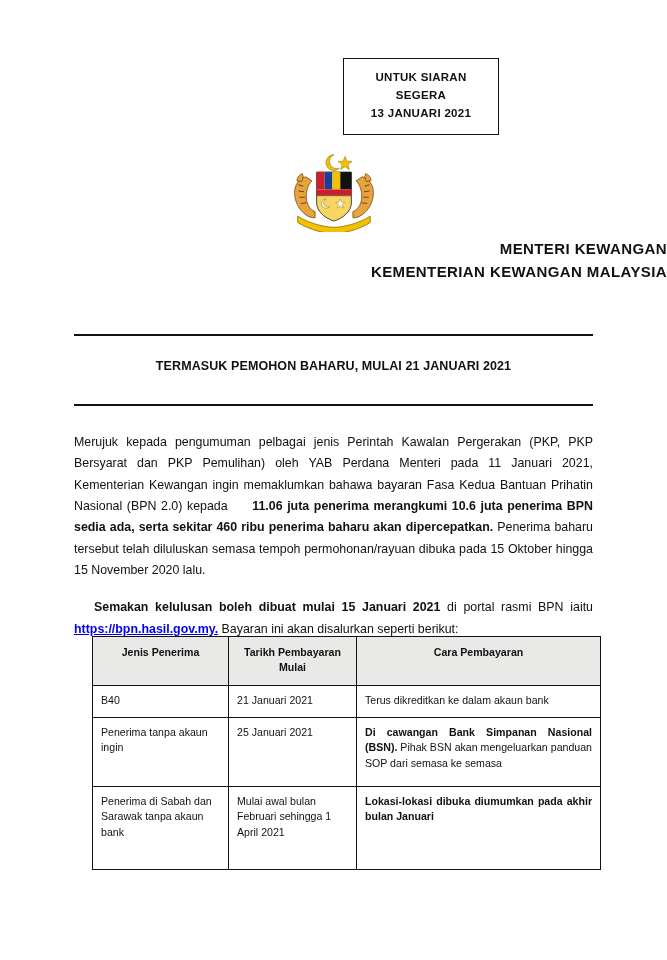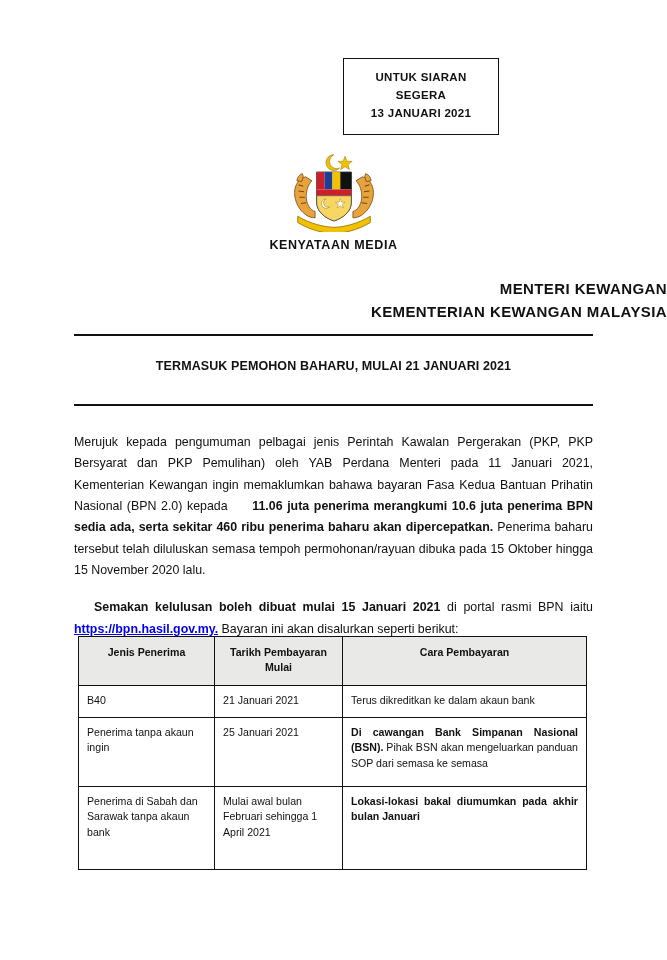--- a/index.html
+++ b/index.html
@@ -113,21 +113,21 @@
   .body-text b { font-weight: bold; margin-left: 20px; }
   .lnk {
     font-weight: bold;
     text-decoration: underline;
   }
 
   
   .tbl-wrap {
     position: absolute;
     top: 636px;
-    left: 78px;
+    left: 92px;
     width: 508px;
   }
   table.payment {
     border-collapse: collapse;
     width: 508px;
     table-layout: fixed;
   }
   table.payment th,
   table.payment td {
     border: 1px solid #111;
@@ -185,21 +185,20 @@
       <rect x="48" y="50" width="44" height="8" fill="#cc1f2a"></rect>
       <path d="M48 58 h44 v8 c0 12 -10 20 -22 24 c-12 -4 -22 -12 -22 -24 z" fill="#f7d664" stroke="#3a3a3a" stroke-width="0.8"></path>
       <path d="M60 62 a6 6 0 1 0 4.5 10 a4.8 4.8 0 1 1 -4.5 -10 z" fill="#ffffff" stroke="#8a6a00" stroke-width="0.6"></path>
       <path d="M78 62 l1.6 4.2 l4.5 .1 l-3.6 2.8 l1.3 4.3 l-3.8 -2.5 l-3.8 2.5 l1.3 -4.3 l-3.6 -2.8 l4.5 -.1 z" fill="#ffffff" stroke="#8a6a00" stroke-width="0.5"></path>
 
       <path d="M24 84 c16 10 36 14 46 14 c10 0 30 -4 46 -14 l0 8 c-16 10 -36 14 -46 14 c-10 0 -30 -4 -46 -14 z" fill="#f2c200" stroke="#8a6a00" stroke-width="1"></path>
     </svg>
   </div>
 
   <div class="heading">
-    <div class="kenyataan">KENYATAAN MEDIA</div>
     <div class="org1">MENTERI KEWANGAN</div>
     <div class="org2">KEMENTERIAN KEWANGAN MALAYSIA</div>
   </div>
 
   <div class="rule rule-top"></div>
 
   <div class="doc-title">
     <div>TERMASUK PEMOHON BAHARU, MULAI 21 JANUARI 2021</div>
   </div>
 
@@ -231,19 +230,19 @@
           <td class="mode"><b></b><span>Terus dikreditkan ke dalam akaun bank</span></td>
         </tr>
         <tr class="row-tall">
           <td>Penerima tanpa akaun ingin</td>
           <td>25 Januari 2021</td>
           <td class="mode"><b>Di cawangan Bank Simpanan Nasional (BSN).</b><span> Pihak BSN akan mengeluarkan panduan SOP dari semasa ke semasa</span></td>
         </tr>
         <tr class="row-tall2">
           <td>Penerima di Sabah dan Sarawak tanpa akaun bank</td>
           <td>Mulai awal bulan Februari sehingga 1 April 2021</td>
-          <td class="mode"><b>Lokasi-lokasi bakal diumumkan pada akhir bulan Januari</b><span></span></td>
+          <td class="mode"><b>Lokasi-lokasi dibuka diumumkan pada akhir bulan Januari</b><span></span></td>
         </tr>
       </tbody>
     </table>
   </div>
 
 </div>
 
 </body></html>

